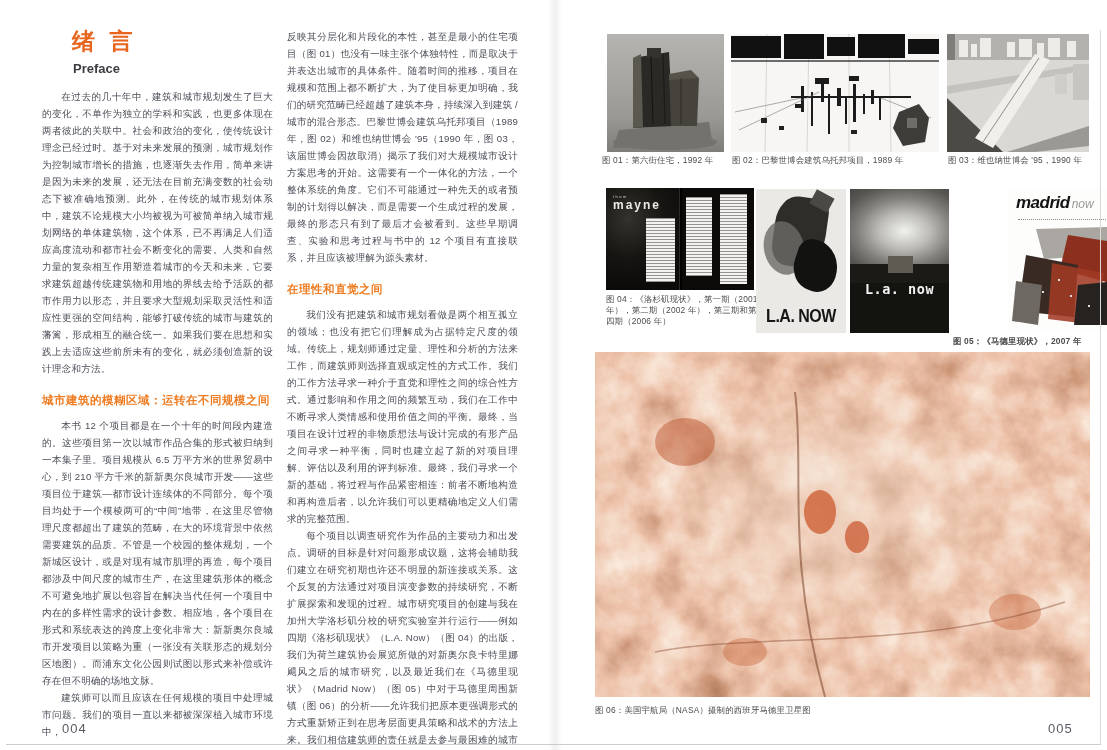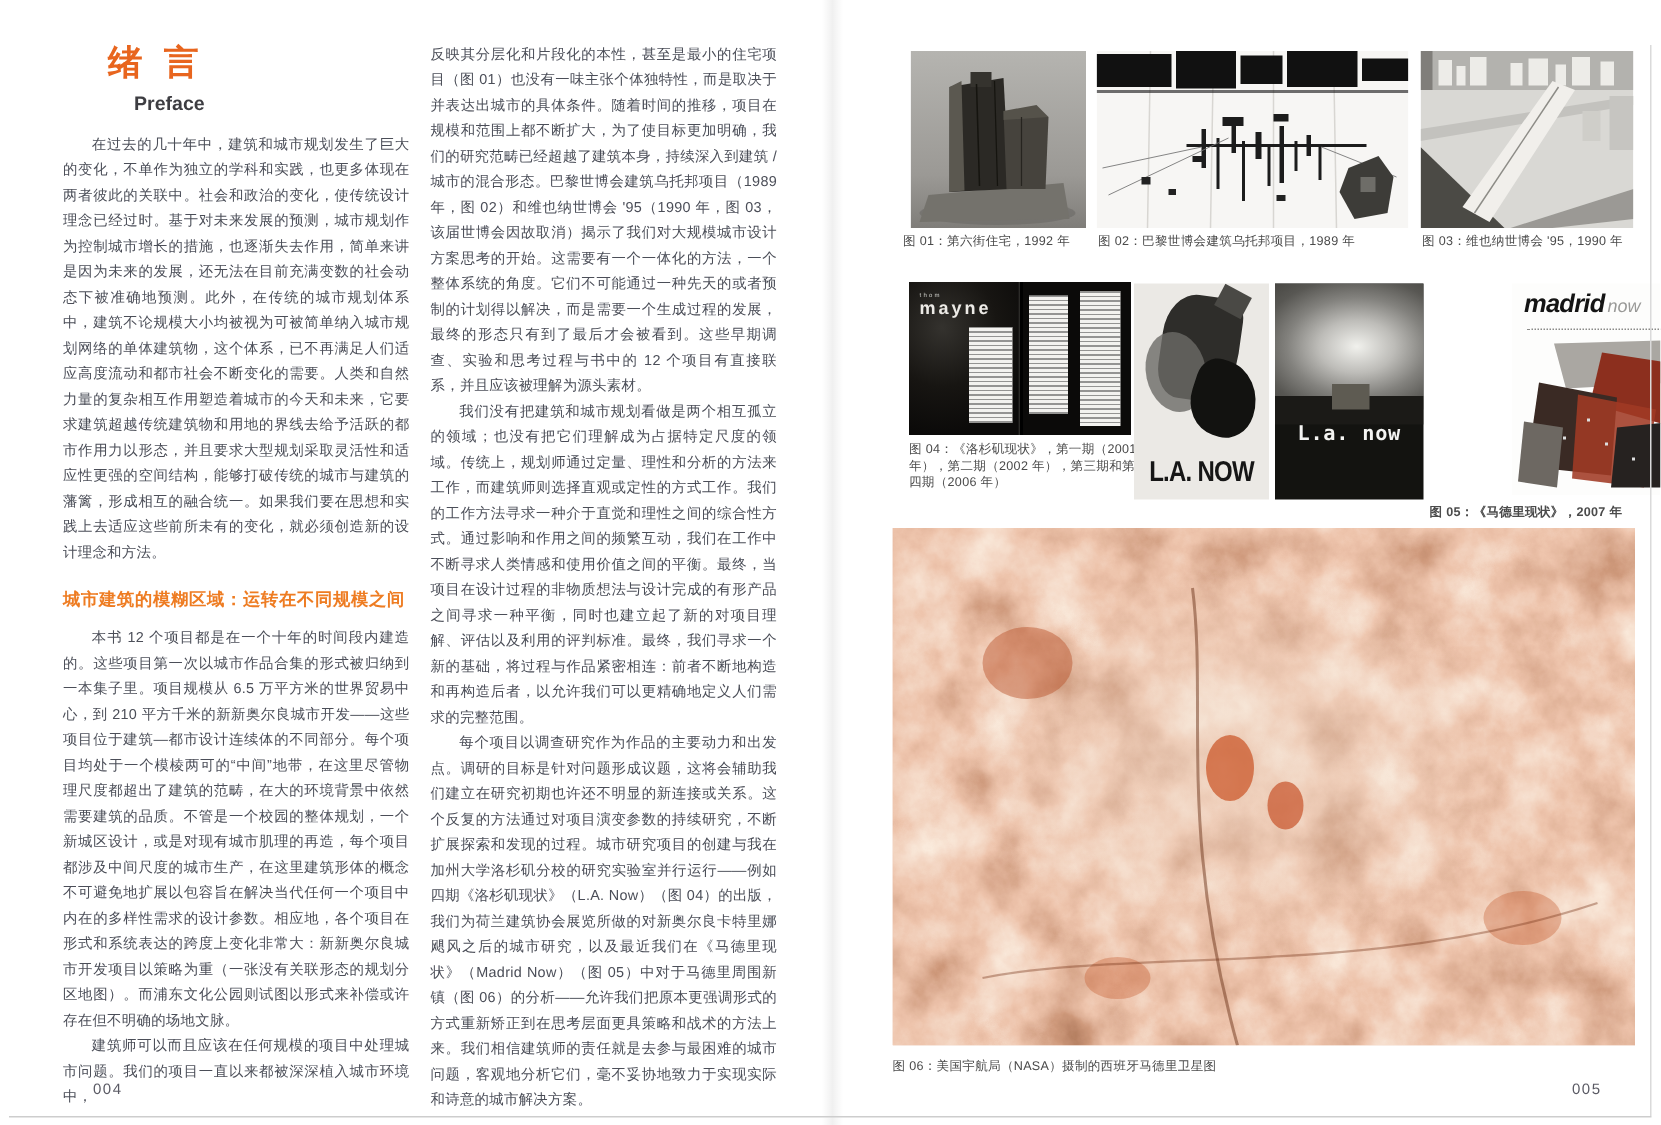--- a/index.html
+++ b/index.html
@@ -6,29 +6,29 @@
   .spread{position:relative;width:1107px;height:750px;background:#ffffff;overflow:hidden;
           font-family:"Liberation Sans","DejaVu Sans",sans-serif;color:#4b4e58;}
   
   .gutter{position:absolute;left:548px;top:0;width:14px;height:750px;
           background:linear-gradient(to right,rgba(0,0,0,0),rgba(0,0,0,0.06) 50%,rgba(0,0,0,0));}
   .edge-bottom{position:absolute;left:6px;top:744px;width:1095px;height:1px;background:#cdcdcd;}
   .edge-right{position:absolute;left:1100px;top:30px;width:1px;height:714px;background:#dadada;}
   
   .head{position:absolute;left:42px;top:26px;margin-left:30px;}
   .title{margin:0;font-size:23px;font-weight:bold;color:#e8651e;letter-spacing:4px;}
-  .subtitle{margin:4px 0 0 1px;font-size:13px;font-weight:bold;color:#3d3d42;text-align:right;}
+  .subtitle{margin:4px 0 0 1px;font-size:13px;font-weight:bold;color:#3d3d42;}
   .col{position:absolute;width:231px;font-size:9.6px;line-height:17px;text-align:justify;
        letter-spacing:0.2px;color:#4b4e58;}
   .col1{left:42px;top:88px;}
   .col2{left:287px;top:28px;}
   .para{margin:0;text-indent:2em;}
   .para.noindent{text-indent:0;}
   .sec{margin:15px 0 8px 0;font-size:11.5px;font-weight:bold;color:#ee7c22;letter-spacing:0.5px;}
-  .pagenum{position:absolute;font-size:10px;color:#5a5a64;letter-spacing:1px;padding-left:20px;}
+  .pagenum{position:absolute;font-size:13px;color:#5a5a64;letter-spacing:1px;padding-left:20px;}
   .pn-left{left:42px;top:721px;}
   .pn-right{left:1028px;top:721px;}
   
   .fig{position:absolute;overflow:hidden;}
   .fig svg{display:block;width:100%;height:100%;}
   .cap{position:absolute;font-size:8.4px;line-height:11px;color:#4b4b4b;letter-spacing:0.2px;}
   
   .fig04{position:absolute;left:606px;top:188px;width:148px;height:102px;background:#0b0a09;overflow:hidden;}
   .f4-tex{position:absolute;left:0;top:0;width:50%;height:100%;
           background:radial-gradient(90% 70% at 30% 30%,#34322e 0%,#171512 55%,#0b0a09 100%);}
@@ -80,20 +80,21 @@
 
     <div class="col col1">
       <p class="para">在过去的几十年中，建筑和城市规划发生了巨大的变化，不单作为独立的学科和实践，也更多体现在两者彼此的关联中。社会和政治的变化，使传统设计理念已经过时。基于对未来发展的预测，城市规划作为控制城市增长的措施，也逐渐失去作用，简单来讲是因为未来的发展，还无法在目前充满变数的社会动态下被准确地预测。此外，在传统的城市规划体系中，建筑不论规模大小均被视为可被简单纳入城市规划网络的单体建筑物，这个体系，已不再满足人们适应高度流动和都市社会不断变化的需要。人类和自然力量的复杂相互作用塑造着城市的今天和未来，它要求建筑超越传统建筑物和用地的界线去给予活跃的都市作用力以形态，并且要求大型规划采取灵活性和适应性更强的空间结构，能够打破传统的城市与建筑的藩篱，形成相互的融合统一。如果我们要在思想和实践上去适应这些前所未有的变化，就必须创造新的设计理念和方法。</p>
       <h3 class="sec">城市建筑的模糊区域：运转在不同规模之间</h3>
       <p class="para">本书 12 个项目都是在一个十年的时间段内建造的。这些项目第一次以城市作品合集的形式被归纳到一本集子里。项目规模从 6.5 万平方米的世界贸易中心，到 210 平方千米的新新奥尔良城市开发——这些项目位于建筑—都市设计连续体的不同部分。每个项目均处于一个模棱两可的“中间”地带，在这里尽管物理尺度都超出了建筑的范畴，在大的环境背景中依然需要建筑的品质。不管是一个校园的整体规划，一个新城区设计，或是对现有城市肌理的再造，每个项目都涉及中间尺度的城市生产，在这里建筑形体的概念不可避免地扩展以包容旨在解决当代任何一个项目中内在的多样性需求的设计参数。相应地，各个项目在形式和系统表达的跨度上变化非常大：新新奥尔良城市开发项目以策略为重（一张没有关联形态的规划分区地图）。而浦东文化公园则试图以形式来补偿或许存在但不明确的场地文脉。</p>
       <p class="para">建筑师可以而且应该在任何规模的项目中处理城市问题。我们的项目一直以来都被深深植入城市环境中，</p>
     </div>
 
     <div class="col col2">
       <p class="para noindent">反映其分层化和片段化的本性，甚至是最小的住宅项目（图 01）也没有一味主张个体独特性，而是取决于并表达出城市的具体条件。随着时间的推移，项目在规模和范围上都不断扩大，为了使目标更加明确，我们的研究范畴已经超越了建筑本身，持续深入到建筑 / 城市的混合形态。巴黎世博会建筑乌托邦项目（1989 年，图 02）和维也纳世博会 '95（1990 年，图 03，该届世博会因故取消）揭示了我们对大规模城市设计方案思考的开始。这需要有一个一体化的方法，一个整体系统的角度。它们不可能通过一种先天的或者预制的计划得以解决，而是需要一个生成过程的发展，最终的形态只有到了最后才会被看到。这些早期调查、实验和思考过程与书中的 12 个项目有直接联系，并且应该被理解为源头素材。</p>
+      <h3 class="sec">在理性和直觉之间</h3>
       <p class="para">我们没有把建筑和城市规划看做是两个相互孤立的领域；也没有把它们理解成为占据特定尺度的领域。传统上，规划师通过定量、理性和分析的方法来工作，而建筑师则选择直观或定性的方式工作。我们的工作方法寻求一种介于直觉和理性之间的综合性方式。通过影响和作用之间的频繁互动，我们在工作中不断寻求人类情感和使用价值之间的平衡。最终，当项目在设计过程的非物质想法与设计完成的有形产品之间寻求一种平衡，同时也建立起了新的对项目理解、评估以及利用的评判标准。最终，我们寻求一个新的基础，将过程与作品紧密相连：前者不断地构造和再构造后者，以允许我们可以更精确地定义人们需求的完整范围。</p>
       <p class="para">每个项目以调查研究作为作品的主要动力和出发点。调研的目标是针对问题形成议题，这将会辅助我们建立在研究初期也许还不明显的新连接或关系。这个反复的方法通过对项目演变参数的持续研究，不断扩展探索和发现的过程。城市研究项目的创建与我在加州大学洛杉矶分校的研究实验室并行运行——例如四期《洛杉矶现状》（L.A. Now）（图 04）的出版，我们为荷兰建筑协会展览所做的对新奥尔良卡特里娜飓风之后的城市研究，以及最近我们在《马德里现状》（Madrid Now）（图 05）中对于马德里周围新镇（图 06）的分析——允许我们把原本更强调形式的方式重新矫正到在思考层面更具策略和战术的方法上来。我们相信建筑师的责任就是去参与最困难的城市问题，客观地分析它们，毫不妥协地致力于实现实际和诗意的城市解决方案。</p>
     </div>
 
     <div class="pagenum pn-left">004</div>
   </div>
 
   <div class="gutter"></div>
 
   <div>

